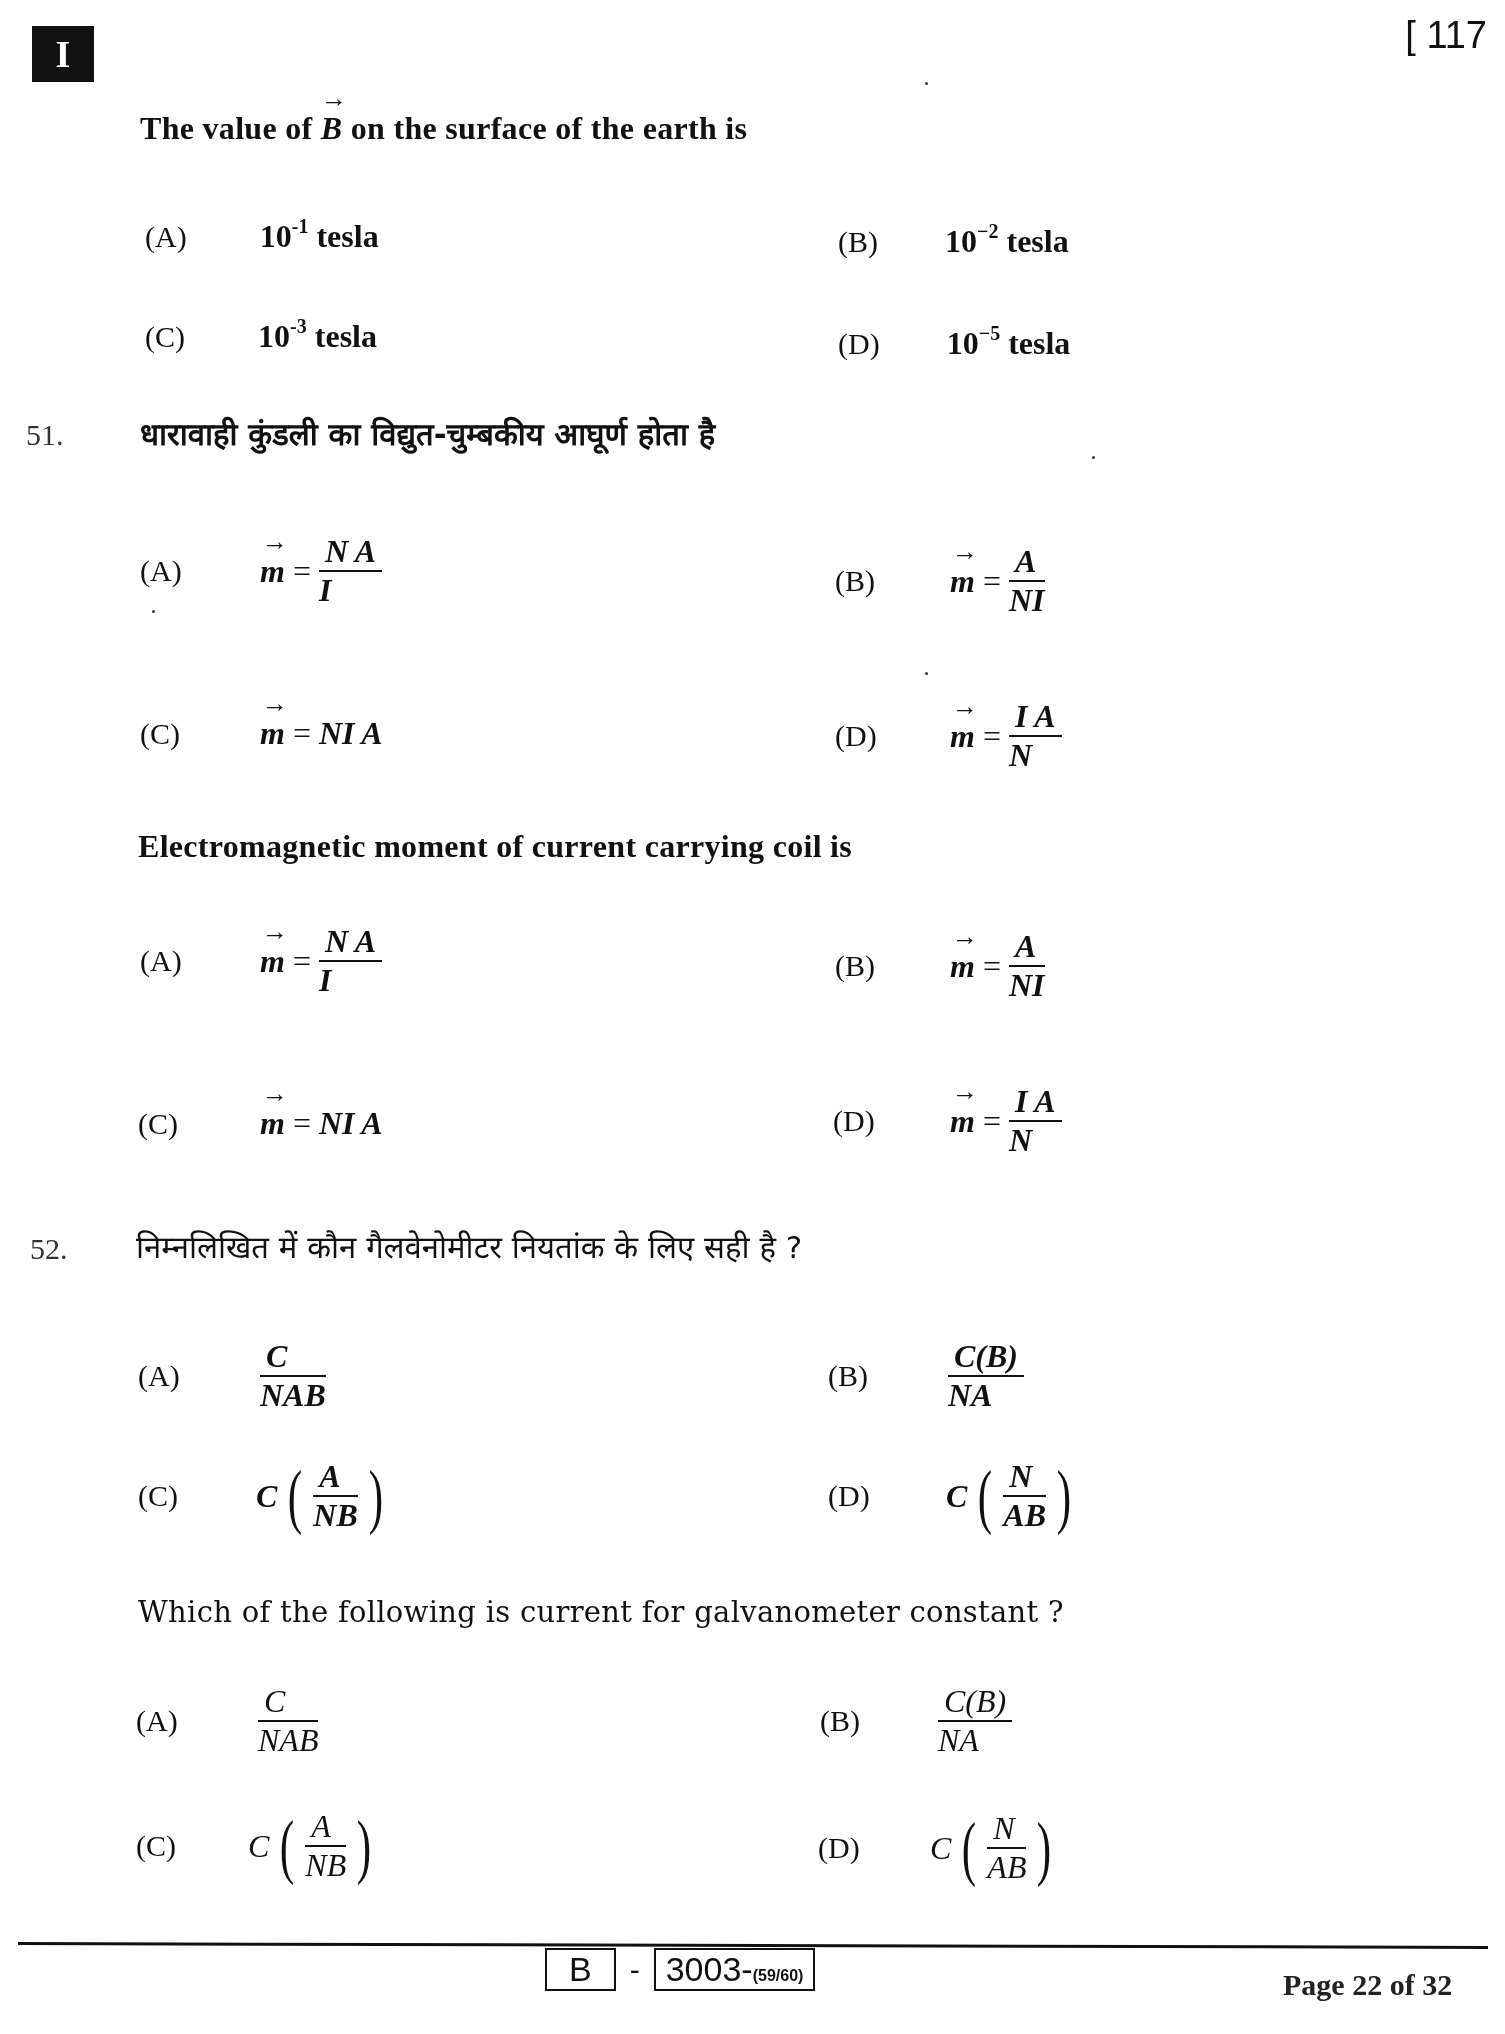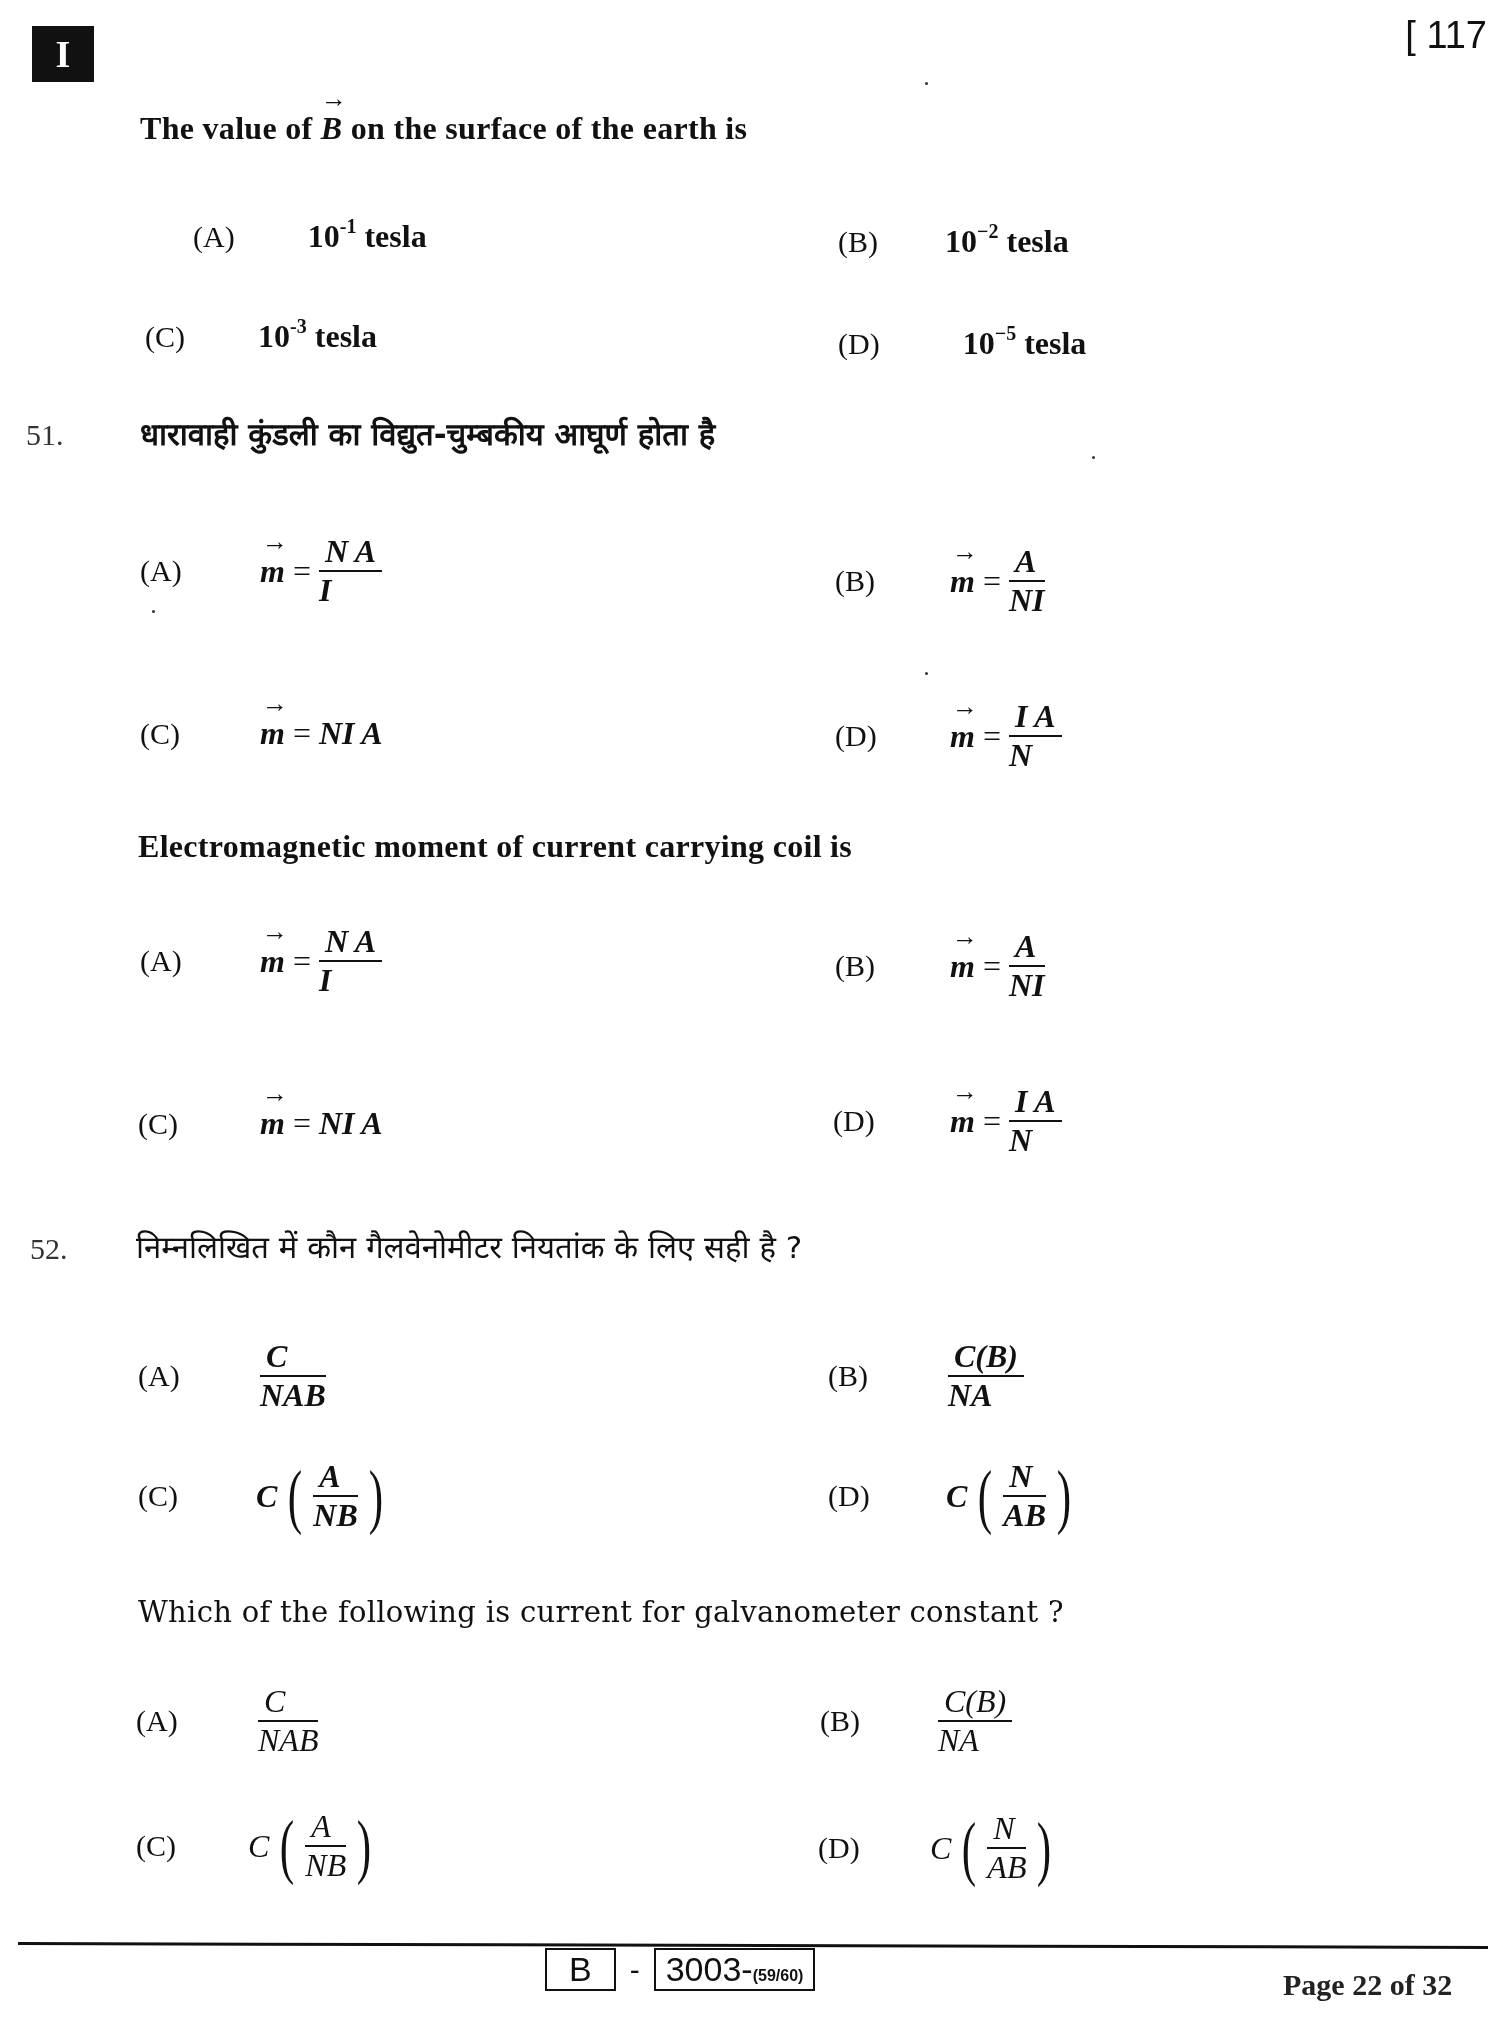--- a/index.html
+++ b/index.html
@@ -40,35 +40,35 @@
 </head>
 <body>
 
 <div class="abs section-badge">I</div>
 <div class="abs page-num">[ 117</div>
 
 <div class="abs qtext" style="left:140px; top:110px;">
   <span>The value of </span><span class="vec">B</span><span> on the surface of the earth is</span>
 </div>
 
-<div class="abs" style="left:145px; top:215px;margin-left:48px;">
+<div class="abs" style="left:145px; top:215px;">
   <span class="opt-label">(A)</span>
   <span class="opt-val" style="margin-left:68px;"><span>10</span><sup>-1</sup> <span>tesla</span></span>
 </div>
 <div class="abs" style="left:838px; top:220px;">
   <span class="opt-label">(B)</span>
   <span class="opt-val" style="margin-left:62px;"><span>10</span><sup>−2</sup> <span>tesla</span></span>
 </div>
 <div class="abs" style="left:145px; top:315px;">
   <span class="opt-label">(C)</span>
   <span class="opt-val" style="margin-left:68px;"><span>10</span><sup>-3</sup> <span>tesla</span></span>
 </div>
 <div class="abs" style="left:838px; top:322px;">
   <span class="opt-label">(D)</span>
-  <span class="opt-val" style="margin-left:78px;"><span>10</span><sup>−5</sup> <span>tesla</span></span>
+  <span class="opt-val" style="margin-left:62px;"><span>10</span><sup>−5</sup> <span>tesla</span></span>
 </div>
 
 <div class="abs qnum" style="left:26px; top:418px;">51.</div>
 <div class="abs qtext-hi" style="left:140px; top:412px;">धारावाही कुंडली का विद्युत-चुम्बकीय आघूर्ण होता है</div>
 
 <div class="abs" style="left:140px; top:535px; display:flex; align-items:center;">
   <span class="opt-label" style="width:120px;">(A)</span>
   <span class="math">
       <span class="vec">m</span>
       <span class="eq">=</span>

